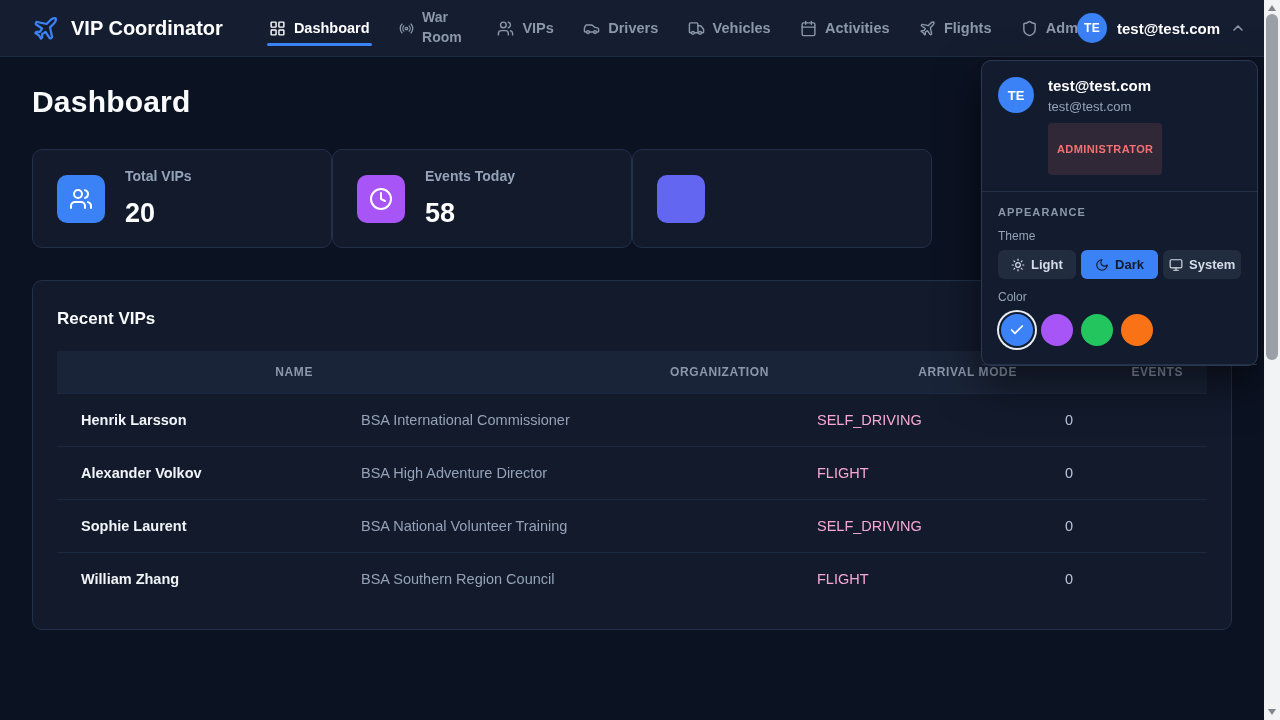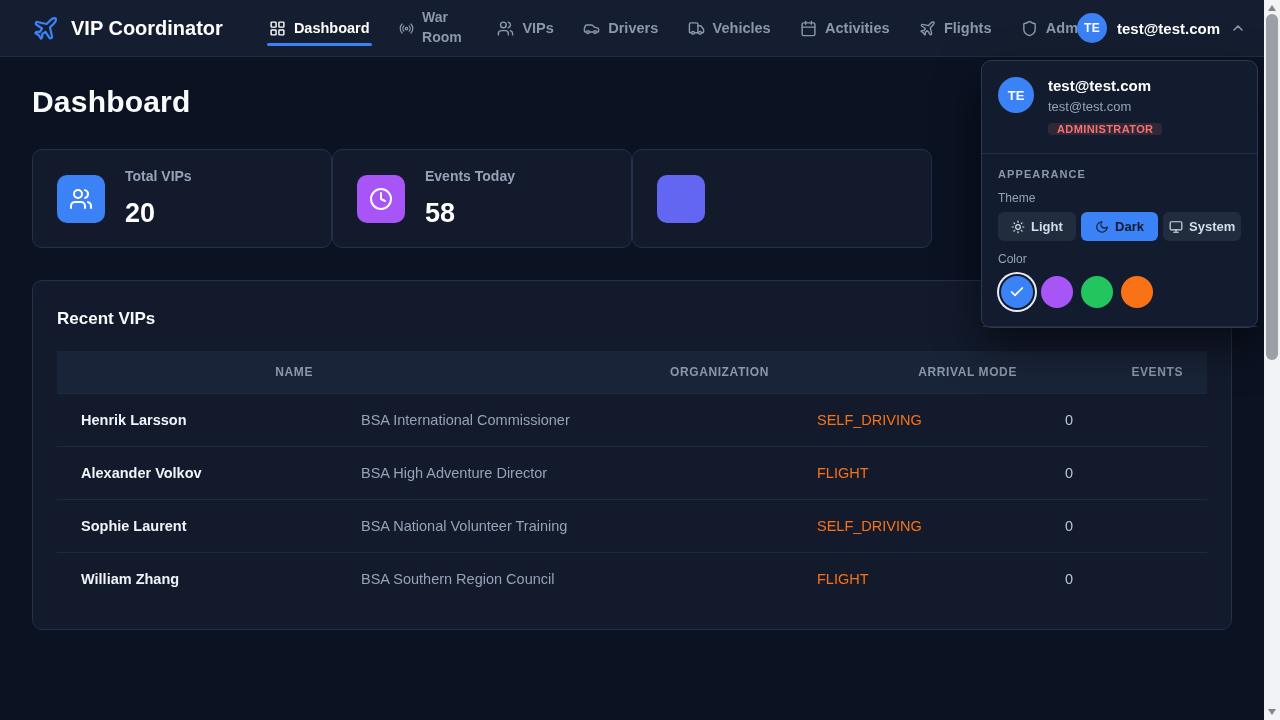--- a/index.html
+++ b/index.html
@@ -74,40 +74,40 @@
     background:#1a2438; text-align:right; font-size:12px; font-weight:700;
     color:#8b98ab; letter-spacing:.6px; padding:14px 24px; text-transform:uppercase;
   }
   table.vips th:nth-child(1) { width:280px; }
   table.vips th:nth-child(2) { width:456px; }
   table.vips th:nth-child(3) { width:248px; }
   table.vips tbody td { padding:18px 24px; font-size:14.5px; border-top:1px solid #1d2940; }
   table.vips tbody tr { cursor:pointer; }
   td.c-name  { color:#f1f5f9; font-weight:700; }
   td.c-org   { color:#94a3b8; }
-  td.c-mode  { color:#f97316; }
+  td.c-mode  { color:#f9a8d4; }
   td.c-events{ color:#b9c6d8; }
 
   
   .user-menu {
     position:absolute; top:60px; right:22px; width:277px; z-index:40;
     background:#131c2f; border:1px solid #2a3850; border-radius:10px;
     box-shadow:0 18px 44px rgba(0,0,0,.55);
   }
   .menu-header { padding:16px; display:flex; gap:14px; align-items:flex-start; }
   .menu-avatar {
     width:36px; height:36px; border-radius:50%; background:#3b82f6; color:#fff;
     font-size:13px; font-weight:700; display:flex; align-items:center; justify-content:center;
     flex-shrink:0;
   }
   .menu-name  { font-size:15px; font-weight:700; color:#ffffff; }
   .menu-email { font-size:13px; color:#94a3b8; margin-top:5px; }
   .menu-badge {
     display:inline-block; margin-top:9px; font-size:11px; font-weight:700;
-    color:#f87171; background:rgba(248,113,113,.13); padding:0 9px;
+    color:#f87171; background:rgba(248,113,113,.13); padding:20px 9px;
     border-radius:4px; letter-spacing:.4px;
   }
   .menu-divider { border-top:1px solid #243048; }
   .menu-appearance { padding:14px 16px 16px; }
   .menu-section-title { font-size:11px; font-weight:700; color:#8b98ab; letter-spacing:1.1px; }
   .menu-sub { font-size:12px; color:#94a3b8; margin:11px 0 7px; }
   .theme-row { display:flex; gap:5px; }
   .theme-btn {
     flex:1; display:flex; align-items:center; justify-content:center; gap:6px;
     background:#212c3f; color:#d5dde8; font-size:13px; font-weight:600;

